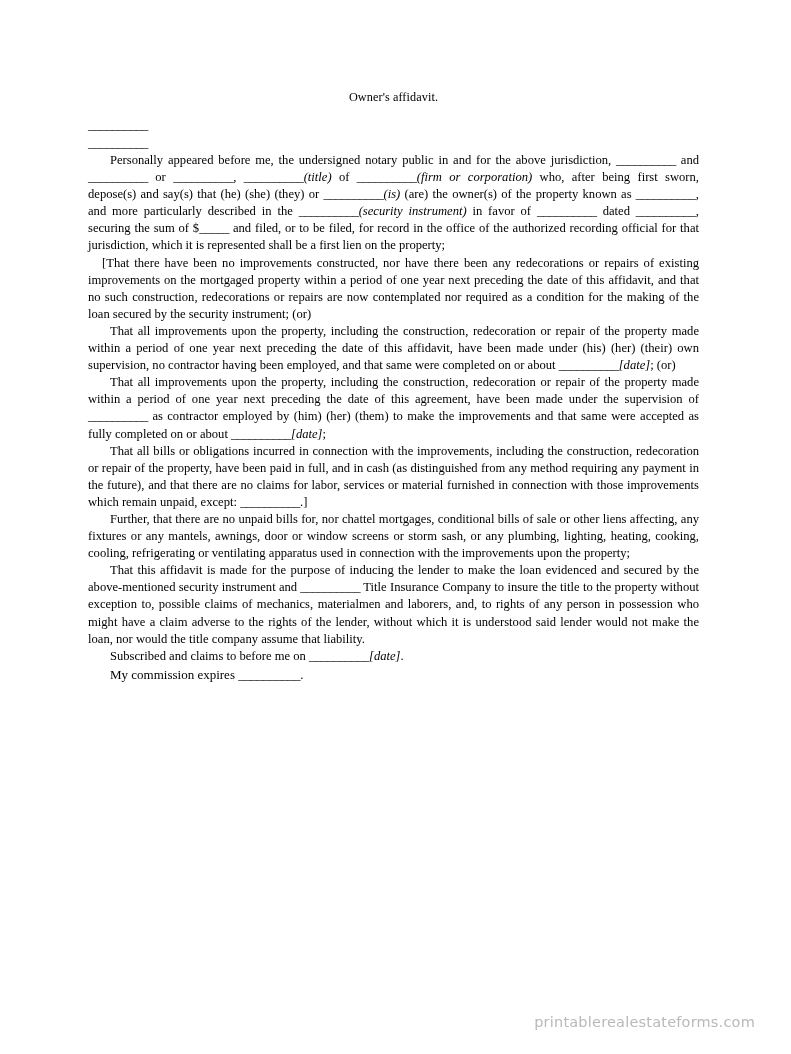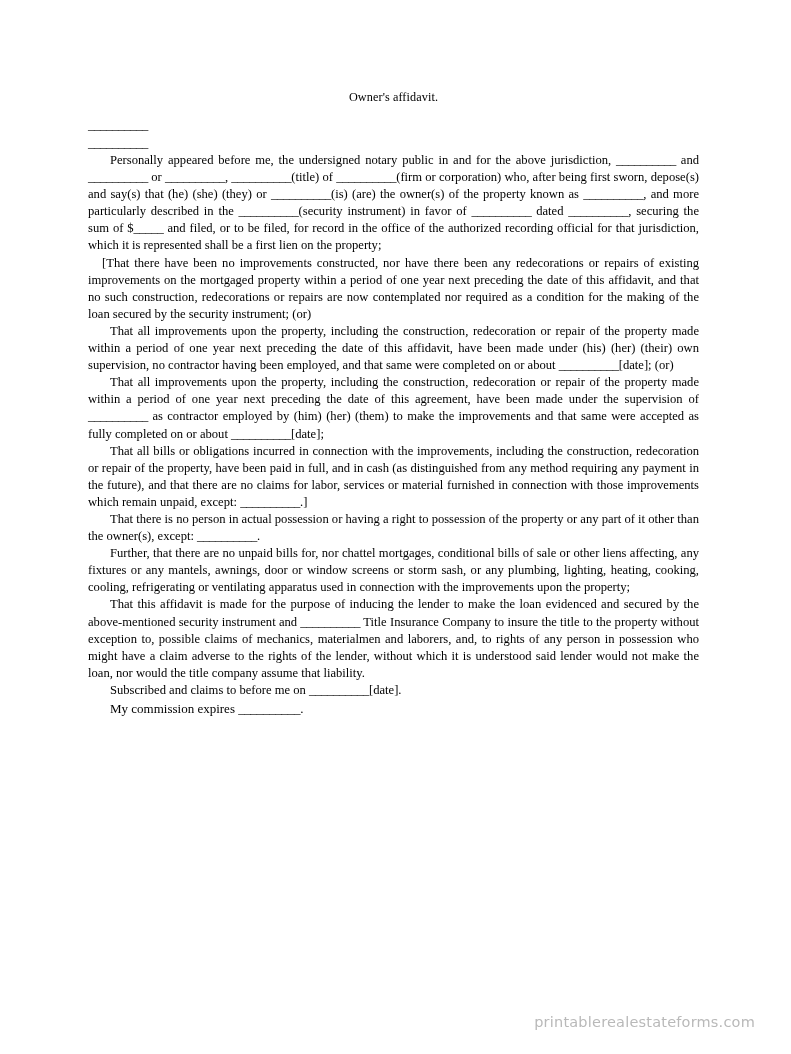--- a/index.html
+++ b/index.html
@@ -55,20 +55,21 @@
     font-size: 12.6px;
     line-height: 17.1px;
     text-align: justify;
     text-justify: inter-word;
     text-indent: 22px;
     word-spacing: 0px;
   }
   p.para.bracket { text-indent: 14px; }
 
   .it {
+    font-style: italic;
   }
   .fill {
     letter-spacing: -0.3px;
   }
 
   .sig-line {
     margin: 11px 0 0 0;
     font-size: 12.6px;
     line-height: 17.1px;
     text-align: right;
@@ -113,21 +114,20 @@
     <div class="blank-line">__________</div>
 
     <div class="blank-line second">__________</div>
 
     <div id="paragraphs">
         <p class="para first-para"><span>Personally appeared before me, the undersigned notary public in and for the above jurisdiction, </span><span class="fill">__________</span><span> and </span><span class="fill">__________</span><span> or </span><span class="fill">__________</span><span>, </span><span class="fill">__________</span><span class="it">(title)</span><span> of </span><span class="fill">__________</span><span class="it">(firm or corporation)</span><span> who, after being first sworn, depose(s) and say(s) that (he) (she) (they) or </span><span class="fill">__________</span><span class="it">(is)</span><span> (are) the owner(s) of the property known as </span><span class="fill">__________</span><span>, and more particularly described in the </span><span class="fill">__________</span><span class="it">(security instrument)</span><span> in favor of </span><span class="fill">__________</span><span> dated </span><span class="fill">__________</span><span>, securing the sum of $</span><span class="fill">_____</span><span> and filed, or to be filed, for record in the office of the authorized recording official for that jurisdiction, which it is represented shall be a first lien on the property;</span></p>
         <p class="para bracket"><span>[That there have been no improvements constructed, nor have there been any redecorations or repairs of existing improvements on the mortgaged property within a period of one year next preceding the date of this affidavit, and that no such construction, redecorations or repairs are now contemplated nor required as a condition for the making of the loan secured by the security instrument; (or)</span></p>
         <p class="para"><span>That all improvements upon the property, including the construction, redecoration or repair of the property made within a period of one year next preceding the date of this affidavit, have been made under (his) (her) (their) own supervision, no contractor having been employed, and that same were completed on or about </span><span class="fill">__________</span><span class="it">[date]</span><span>; (or)</span></p>
         <p class="para"><span>That all improvements upon the property, including the construction, redecoration or repair of the property made within a period of one year next preceding the date of this agreement, have been made under the supervision of </span><span class="fill">__________</span><span> as contractor employed by (him) (her) (them) to make the improvements and that same were accepted as fully completed on or about </span><span class="fill">__________</span><span class="it">[date]</span><span>;</span></p>
         <p class="para"><span>That all bills or obligations incurred in connection with the improvements, including the construction, redecoration or repair of the property, have been paid in full, and in cash (as distinguished from any method requiring any payment in the future), and that there are no claims for labor, services or material furnished in connection with those improvements which remain unpaid, except: </span><span class="fill">__________</span><span>.]</span></p>
-        <p class="para"><span>That there is no person in actual possession or having a right to possession of the property or any part of it other than the owner(s), except: </span><span class="fill">__________</span><span>.</span></p>
         <p class="para"><span>Further, that there are no unpaid bills for, nor chattel mortgages, conditional bills of sale or other liens affecting, any fixtures or any mantels, awnings, door or window screens or storm sash, or any plumbing, lighting, heating, cooking, cooling, refrigerating or ventilating apparatus used in connection with the improvements upon the property;</span></p>
         <p class="para"><span>That this affidavit is made for the purpose of inducing the lender to make the loan evidenced and secured by the above-mentioned security instrument and </span><span class="fill">__________</span><span> Title Insurance Company to insure the title to the property without exception to, possible claims of mechanics, materialmen and laborers, and, to rights of any person in possession who might have a claim adverse to the rights of the lender, without which it is understood said lender would not make the loan, nor would the title company assume that liability.</span></p>
         <p class="para"><span>Subscribed and claims to before me on </span><span class="fill">__________</span><span class="it">[date]</span><span>.</span></p>
       </div>
 
 
 
     <div class="commission-line">
       <span>My commission expires </span><span class="fill">__________</span><span>.</span>
     </div>

